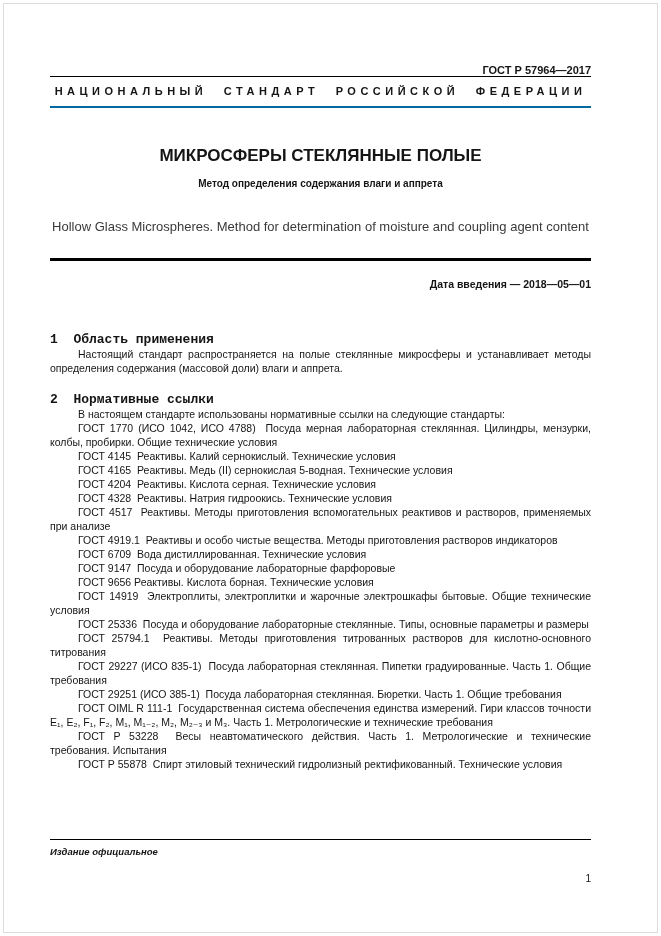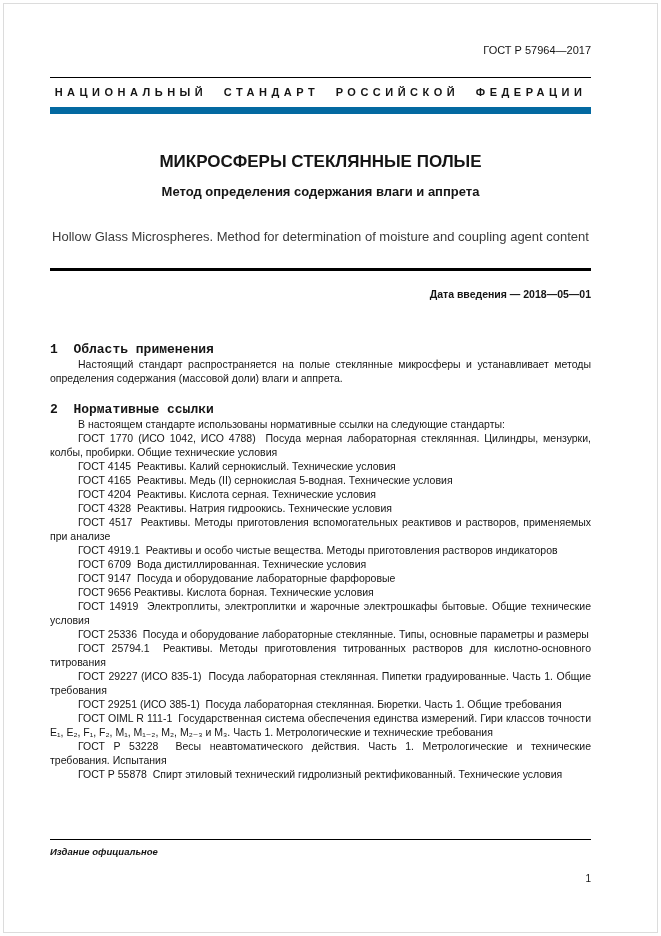--- a/index.html
+++ b/index.html
@@ -13,41 +13,40 @@
     overflow: hidden;
   }
   .page-edge {
     position: absolute; inset: 3px;
     border: 1px solid #dcdcdc;
     pointer-events: none;
   }
   .content { position: absolute; left: 50px; top: 0; width: 541px; }
 
   .doc-number {
-    margin-top: 44px;
+    margin-top: 64px;
     text-align: right;
-    font-weight: normal;
+    font-weight: bold;
     font-size: 11px;
   }
   .banner-wrap {
-    margin-top: 21px;
     border-top: 1px solid #000;
-    border-bottom: 7px solid #0369a1;
+    border-bottom: 2px solid #0369a1;
     padding: 8px 0 9px 0;
   }
   .banner {
     font-weight: bold;
     font-size: 11px;
     letter-spacing: 4.5px;
     word-spacing: 9px;
     text-align: center;
     white-space: nowrap;
   }
   .title    { margin-top: 38px; text-align: center; font-weight: bold; font-size: 17px; }
-  .subtitle { margin-top: 12px; text-align: center; font-weight: bold; font-size: 13px; }
+  .subtitle { margin-top: 12px; text-align: center; font-weight: bold; font-size: 10px; }
   .title-en { margin-top: 30px; text-align: center; font-size: 13px; color: #3a3a3a; }
   .thick-rule { margin-top: 24px; height: 3px; background: #000; }
   .date-line {
     margin-top: 17px;
     text-align: right;
     font-weight: bold;
     font-size: 10.5px;
     white-space: pre-wrap;
   }
   .section-heading {

